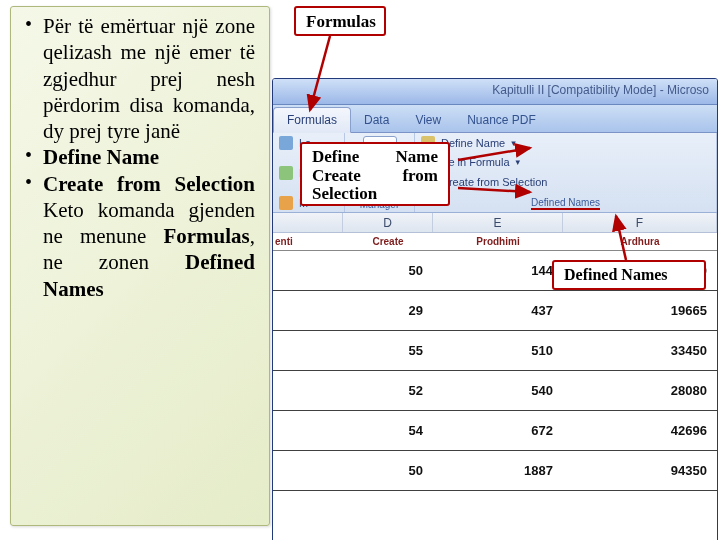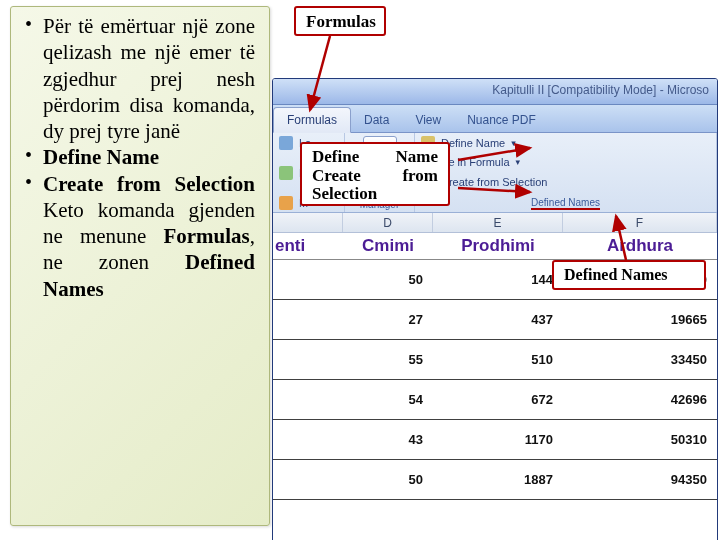--- a/index.html
+++ b/index.html
@@ -123,25 +123,25 @@
 
   table.data {
     border-collapse: collapse;
     width: 100%;
     font-family: Tahoma, Verdana, sans-serif;
     font-size: 13px;
   }
   table.data th {
     background: #fff;
     font-weight: bold;
-    color: #4c1d95;
+    color: #7f1d1d;
     border-bottom: 1px solid #888;
     padding: 3px 6px;
     text-align: center;
-    font-size: 17px;
+    font-size: 10px;
   }
   table.data td {
     border-bottom: 1px solid #404040;
     padding: 12px 10px;
     text-align: right;
     font-weight: bold;
     color: #111;
     font-size: 13px;
   }
   .col-enti { width: 70px; text-align: left !important; padding-left: 2px !important; }
@@ -241,57 +241,57 @@
     <div class="colh" style="width:70px"></div>
     <div class="colh" style="width:90px">D</div>
     <div class="colh" style="width:130px">E</div>
     <div class="colh" style="flex:1">F</div>
   </div>
 
   <table class="data">
     <thead>
       <tr>
         <th class="col-enti">enti</th>
-        <th style="width:90px">Cmimi</th>
+        <th style="width:90px">Create</th>
         <th style="width:130px">Prodhimi</th>
         <th>Ardhura</th>
       </tr>
     </thead>
     <tbody id="tbody">
         <tr>
           <td class="col-enti"></td>
           <td>50</td>
           <td>144</td>
           <td>7200</td>
         </tr>
         <tr>
           <td class="col-enti"></td>
-          <td>27</td>
+          <td>29</td>
           <td>437</td>
           <td>19665</td>
         </tr>
         <tr>
           <td class="col-enti"></td>
           <td>55</td>
           <td>510</td>
           <td>33450</td>
         </tr>
         <tr>
           <td class="col-enti"></td>
+          <td>52</td>
+          <td>540</td>
+          <td>28080</td>
+        </tr>
+        <tr>
+          <td class="col-enti"></td>
           <td>54</td>
           <td>672</td>
           <td>42696</td>
         </tr>
         <tr>
           <td class="col-enti"></td>
-          <td>43</td>
-          <td>1170</td>
-          <td>50310</td>
-        </tr>
-        <tr>
-          <td class="col-enti"></td>
           <td>50</td>
           <td>1887</td>
           <td>94350</td>
         </tr>
       </tbody>
   </table>
 </div>
 
 </body></html>

